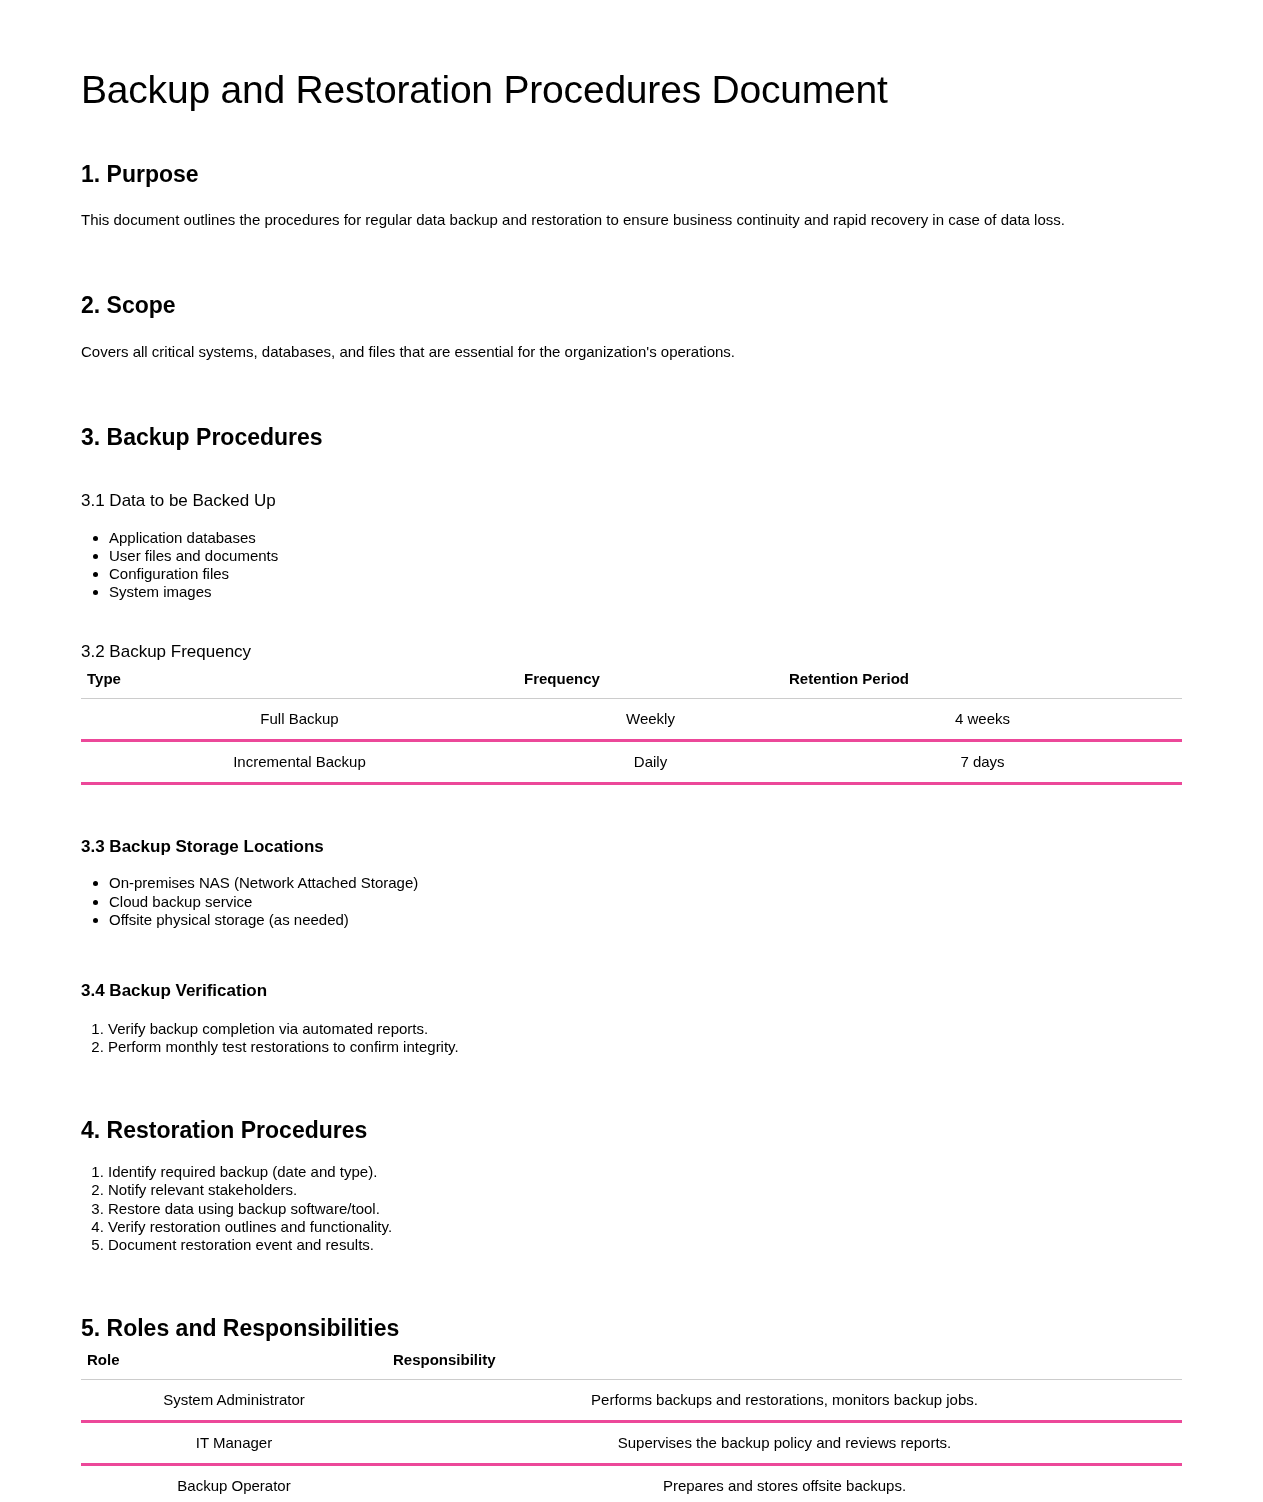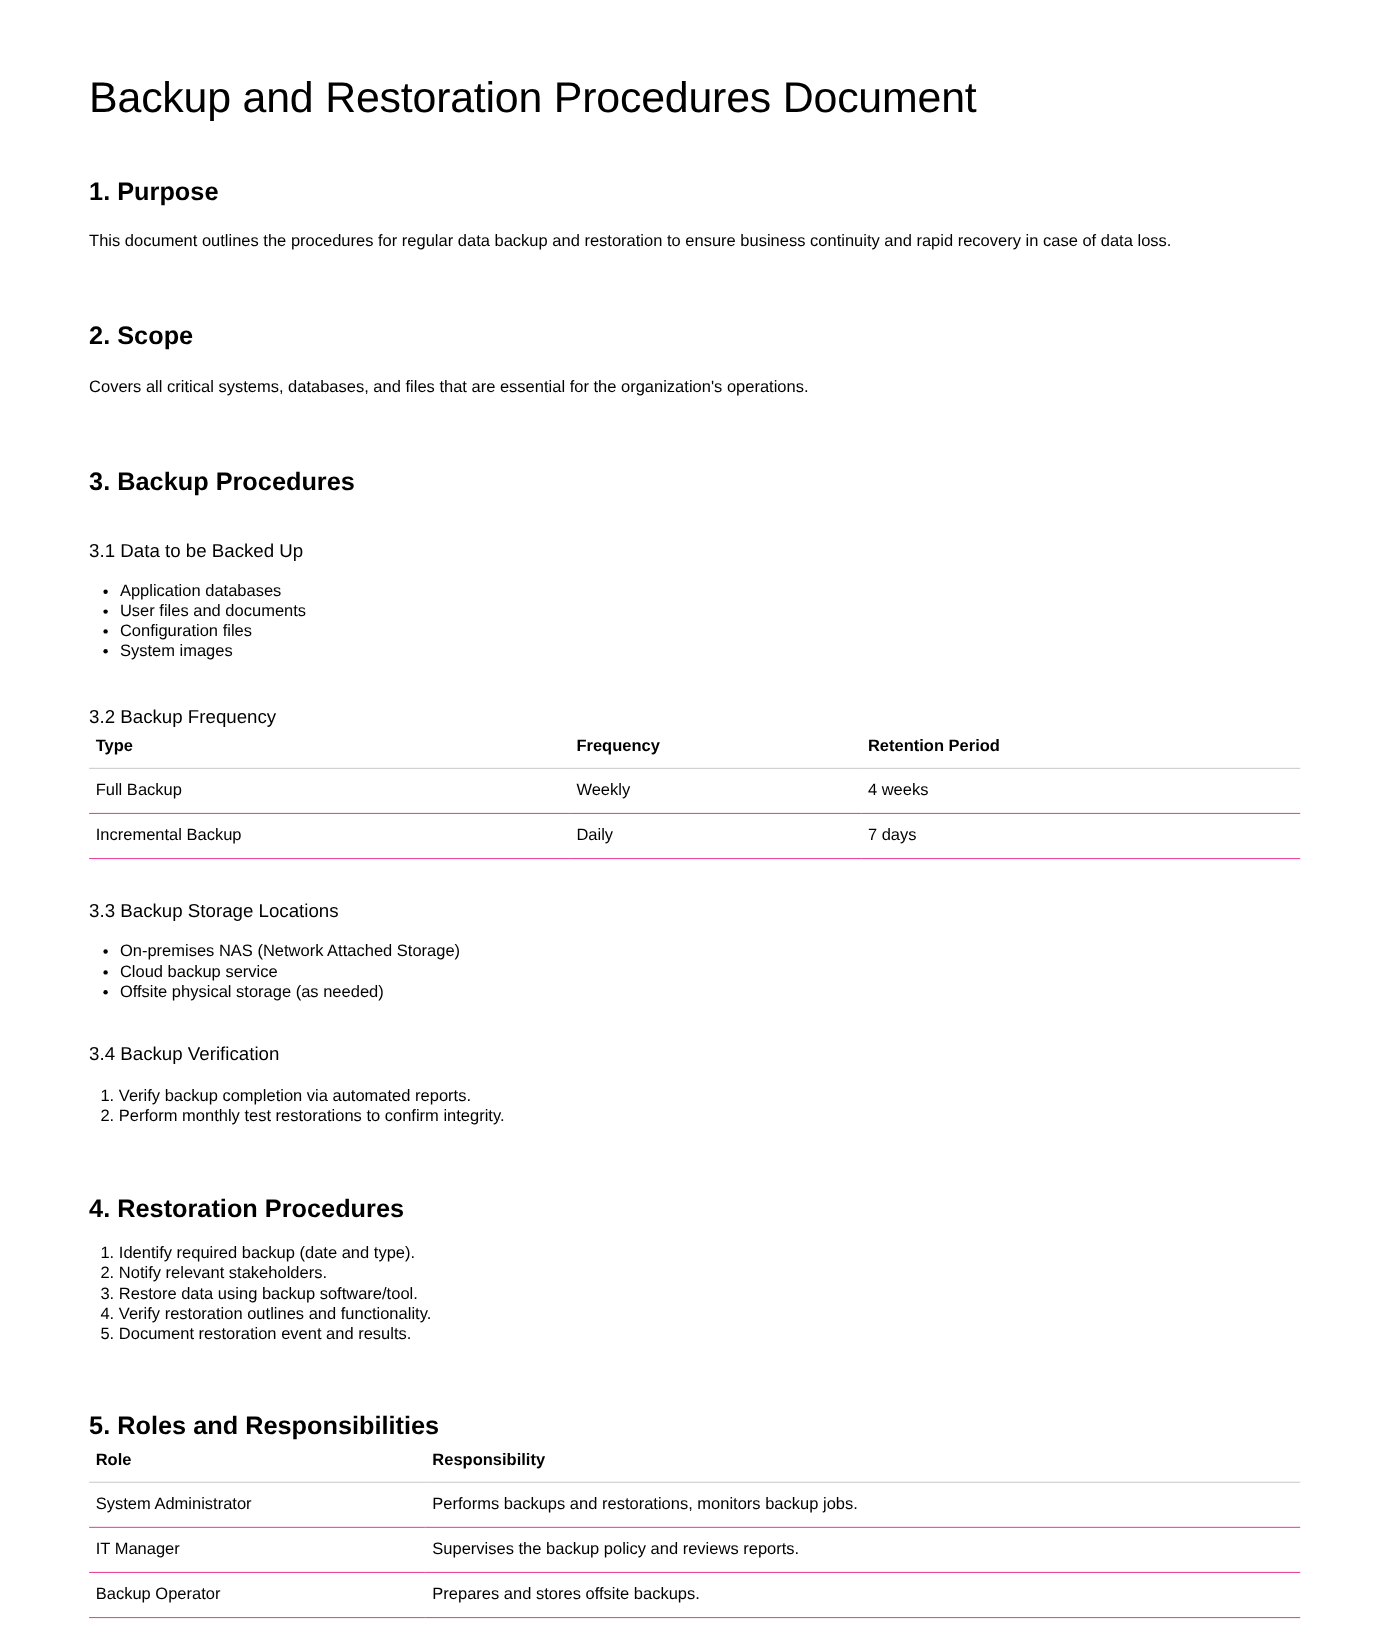--- a/index.html
+++ b/index.html
@@ -46,21 +46,21 @@
     font-size: 15px;
     line-height: 1.45;
     margin: 0;
   }
 
   
   .sec-h2-first { margin-top: 48px; }
   .sec-h2       { margin-top: 61px; }
   .after-h2     { margin-top: 21px; }
   .sec-h3       { margin-top: 40px; }
-  .sec-h3-tight { margin-top: 38px; }
+  .sec-h3-tight { margin-top: 52px; font-weight: bold; }
 
   
   ul.bullets {
     margin: 17px 0 0 0;
     padding-left: 28px;
     list-style-type: disc;
   }
   ul.bullets li {
     font-size: 15px;
     line-height: 1.22;
@@ -89,23 +89,23 @@
     font-size: 15px;
     font-weight: bold;
     text-align: left;
     padding: 8px 6px 11px 6px;
     border-bottom: 1px solid #cccccc;
     vertical-align: bottom;
   }
   table.doc-table td {
     font-size: 15px;
     font-weight: normal;
-    text-align: left;
+    text-align: center;
     padding: 11px 6px 12px 6px;
-    border-bottom: 1px solid #ec4899;
+    border-bottom: 3px solid #ec4899;
     vertical-align: top;
   }
 
   
   .tbl-frequency col.c1 { width: 437px; }
   .tbl-frequency col.c2 { width: 265px; }
   .tbl-frequency col.c3 { width: 399px; }
 
   
   .tbl-roles col.c1 { width: 306px; }

